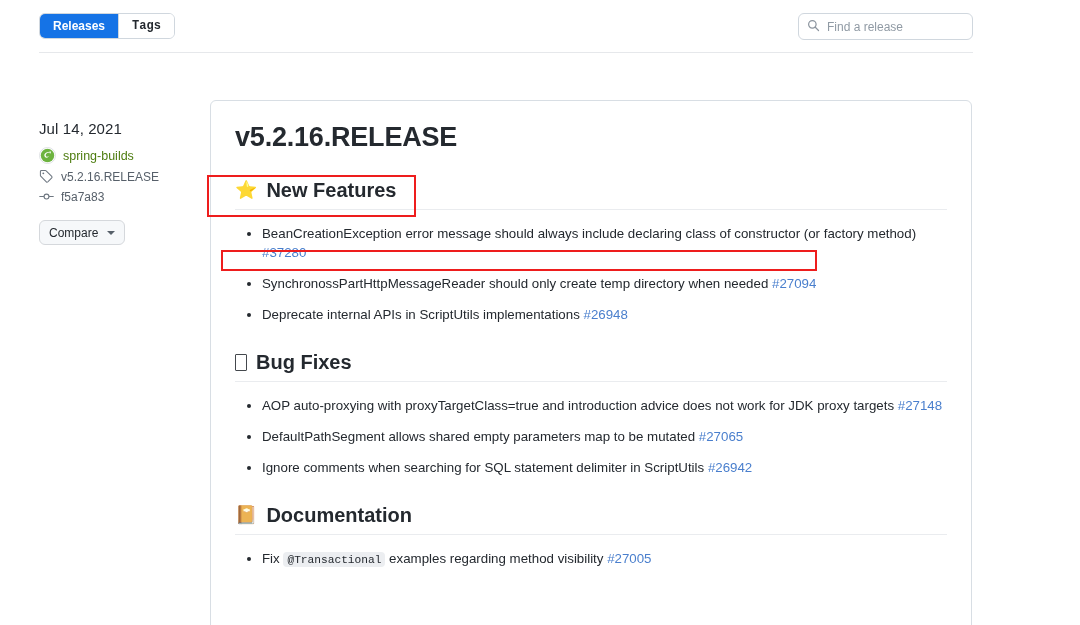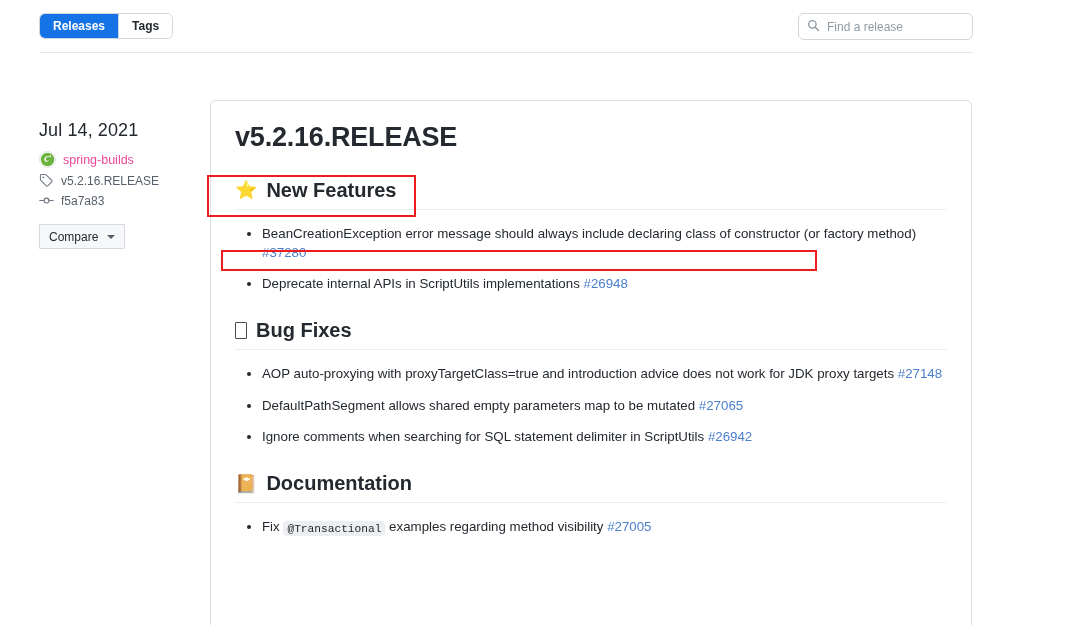--- a/index.html
+++ b/index.html
@@ -37,21 +37,21 @@
     padding: 0 13px;
     font-size: 12px;
     font-weight: bold;
     color: #24292f;
     background: #ffffff;
     cursor: pointer;
     user-select: none;
     height: 100%;
     white-space: nowrap;
   }
-  .tab + .tab { border-left: 1px solid #d0d7de; }
+  .tab + .tab { border-left: 1px solid #d0d7de; font-family: Liberation Mono, monospace; }
   .tab.active {
     background: #1573e6;
     color: #ffffff;
   }
 
   .searchbox {
     position: absolute;
     right: 107px; top: 13px;
     width: 175px; height: 27px;
     border: 1px solid #d0d7de;
@@ -82,56 +82,56 @@
     background: #e6e8eb;
   }
 
   
   .sidebar {
     position: absolute;
     left: 39px; top: 120px;
     width: 160px;
   }
   .rel-date {
-    font-size: 18px;
+    font-size: 15px;
     color: #24292f;
     margin-bottom: 10px;
     letter-spacing: .1px;
   }
   .meta-row {
     display: flex;
     align-items: center;
     gap: 7px;
     margin-bottom: 5px;
     font-size: 12px;
     color: #57606a;
     white-space: nowrap;
   }
   .meta-row .ic { flex: none; display: flex; align-items: center; justify-content: center; }
-  .author-name { color: #ec4899; font-size: 12.5px; }
+  .author-name { color: #4d7c0f; font-size: 12.5px; }
   .meta-link { color: #57606a; }
 
   .avatar {
     width: 17px; height: 17px;
     border-radius: 50%;
     background: #ffffff;
     border: 1px solid #dfe2e5;
     display: flex; align-items: center; justify-content: center;
     overflow: hidden;
   }
 
   .compare-btn {
     margin-top: 11px;
     display: inline-flex;
     align-items: center;
     gap: 9px;
     height: 25px;
     padding: 0 9px;
     border: 1px solid #d5d8dc;
-    border-radius: 1px;
+    border-radius: 6px;
     background: #f6f8fa;
     font-size: 12px;
     color: #24292f;
     cursor: pointer;
     user-select: none;
   }
   .caret {
     width: 0; height: 0;
     border-left: 4px solid transparent;
     border-right: 4px solid transparent;
@@ -306,20 +306,23 @@
 
     <div class="section-head">
       <span class="emoji">⭐</span>
       <span>New Features</span>
     </div>
     <ul class="items">
       <li>
         <span>BeanCreationException error message should always include declaring class of constructor (or factory method) </span><a class="issue-link">#37280</a>
       </li>
       <li>
+        <span>SynchronossPartHttpMessageReader should only create temp directory when needed </span><a class="issue-link">#27094</a>
+      </li>
+      <li>
         <span>Deprecate internal APIs in ScriptUtils implementations </span><a class="issue-link">#26948</a>
       </li>
     </ul>
 
     <div class="section-head">
       <span class="emoji">
           <span class="tofu"></span>
         </span>
       <span>Bug Fixes</span>
     </div>

